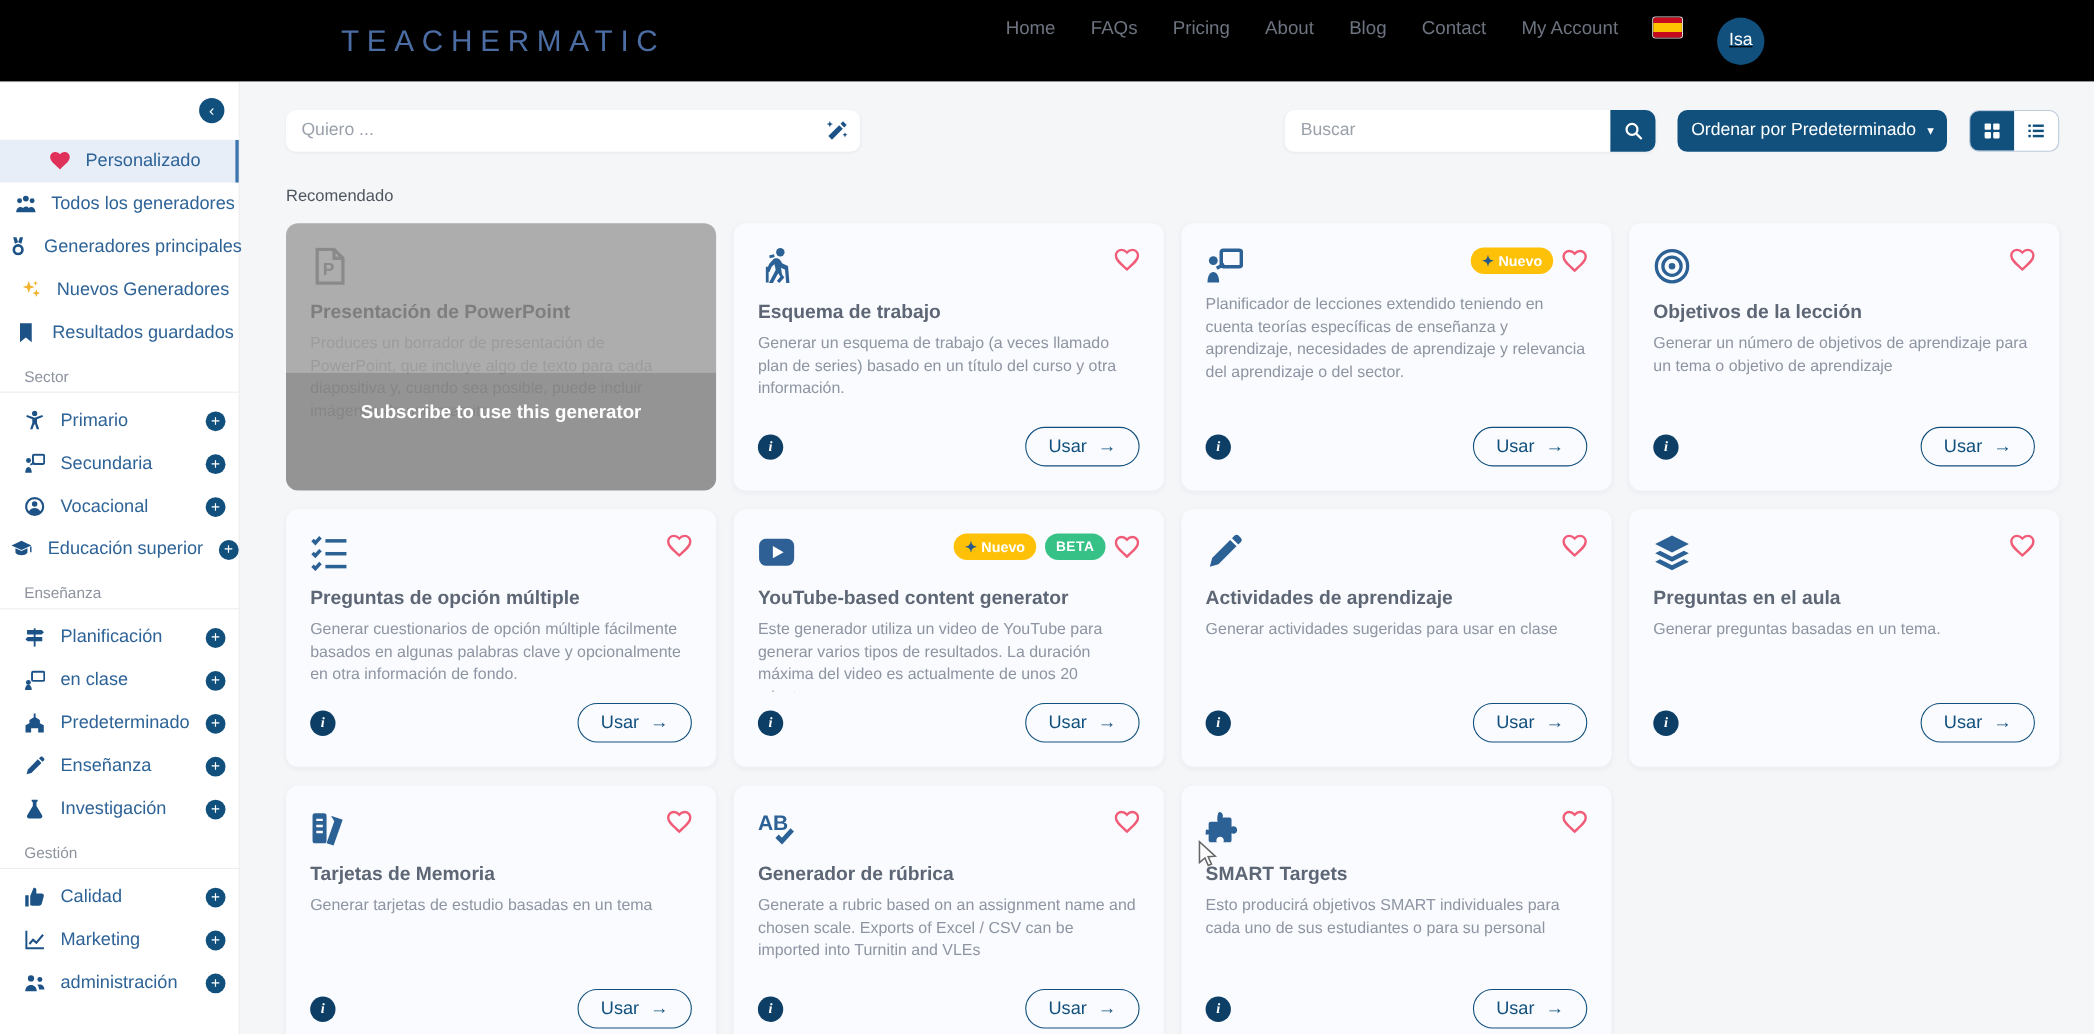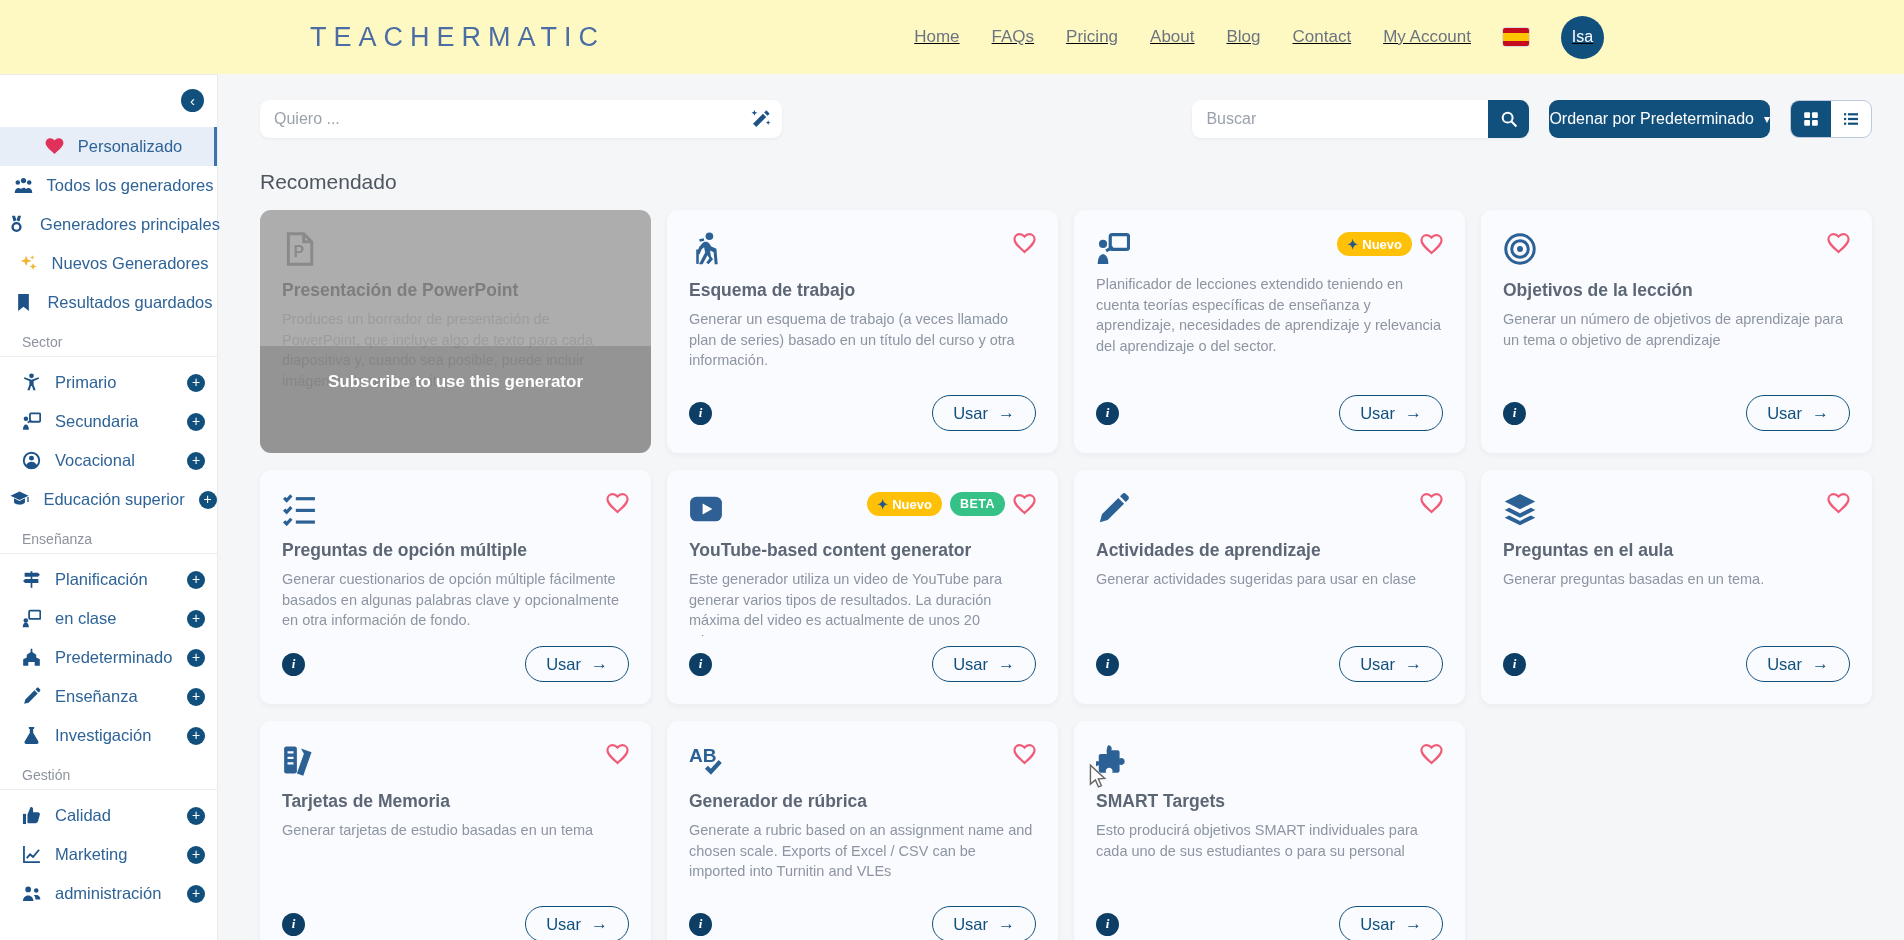--- a/index.html
+++ b/index.html
@@ -9,24 +9,24 @@
     font-family:"Liberation Sans", sans-serif;
     background:#f5f6f8; position:relative;
   }
   button { font-family:inherit; cursor:pointer; }
   input { font-family:inherit; outline:none; }
   .icon svg { width:100%; height:100%; display:block; }
 
   
   .navbar {
     position:absolute; top:0; left:0; width:1904px; height:74px;
-    background:#fef9c3; display:flex; align-items:center; z-index:10;
+    background:#000000; display:flex; align-items:center; z-index:10;
   }
   .logo { margin-left:310px; font-size:27px; font-weight:400; letter-spacing:7px; color:#4b6da3; }
-  .nav-group { margin-left:auto; margin-right:300px; display:flex; align-items:center; gap:32px;text-decoration:underline; }
+  .nav-group { margin-left:auto; margin-right:300px; display:flex; align-items:flex-start; gap:32px;text-decoration:underline; }
   .nav-link { color:#6d7480; font-size:17px; cursor:pointer; }
   .flag {
     width:26px; height:18px; border-radius:2px; display:inline-block; cursor:pointer;
     background:linear-gradient(180deg,#c60b1e 0 25%, #ffc400 25% 75%, #c60b1e 75% 100%);
     box-shadow:0 0 0 1px #dcdcdc;
   }
   .avatar {
     width:43px; height:43px; border-radius:50%; background:#11507d; color:#fff;
     display:flex; align-items:center; justify-content:center; font-size:16px; cursor:pointer;
   }
@@ -69,29 +69,29 @@
   }
   input::placeholder { color:#9aa1ab; }
   .wand-btn { position:absolute; right:10px; top:8px; width:22px; height:22px; border:none; background:none; color:#1d5287; padding:0; }
   .right-tools { margin-left:auto; display:flex; align-items:center; gap:20px; }
   .search-group { display:flex; height:38px; box-shadow:0 1px 3px rgba(20,30,60,.06); border-radius:9px; }
   .search-group input { width:296px; border:none; border-radius:9px 0 0 9px; padding:0 14px; font-size:16px; color:#555; }
   .search-btn { width:41px; background:#11507d; border:none; border-radius:0 9px 9px 0; display:flex; align-items:center; justify-content:center; }
   .search-btn .icon { width:18px; height:18px; }
   .sort-btn {
     height:38px; background:#11507d; color:#fff; border:none; border-radius:9px;
-    font-size:16px; padding:0 0; display:flex; align-items:center; gap:10px;
+    font-size:16px; padding:0 12px; display:flex; align-items:center; gap:10px;
   }
   .caret { font-size:12px; }
   .view-toggle { display:flex; height:38px; border:1px solid #bccadb; border-radius:9px; overflow:hidden; background:#fff; }
   .view-btn { width:40px; border:none; background:transparent; color:#11507d; display:flex; align-items:center; justify-content:center; }
   .view-btn .icon { width:16px; height:16px; }
   .view-btn.active { background:#11507d; color:#fff; }
 
-  .section-title { margin:32px 0 16px; font-size:21px; font-weight:500; color:#4d555f; }
+  .section-title { margin:32px 0 16px; font-size:15px; font-weight:500; color:#4d555f; }
 
   
   .cards {
     margin-top:14px; display:grid;
     grid-template-columns:repeat(4,391px); grid-template-rows:243px 234px 243px;
     gap:17px 16px;
   }
   .card {
     background:#fafbfe; border-radius:11px; padding:22px;
     display:flex; flex-direction:column; position:relative; overflow:hidden;

